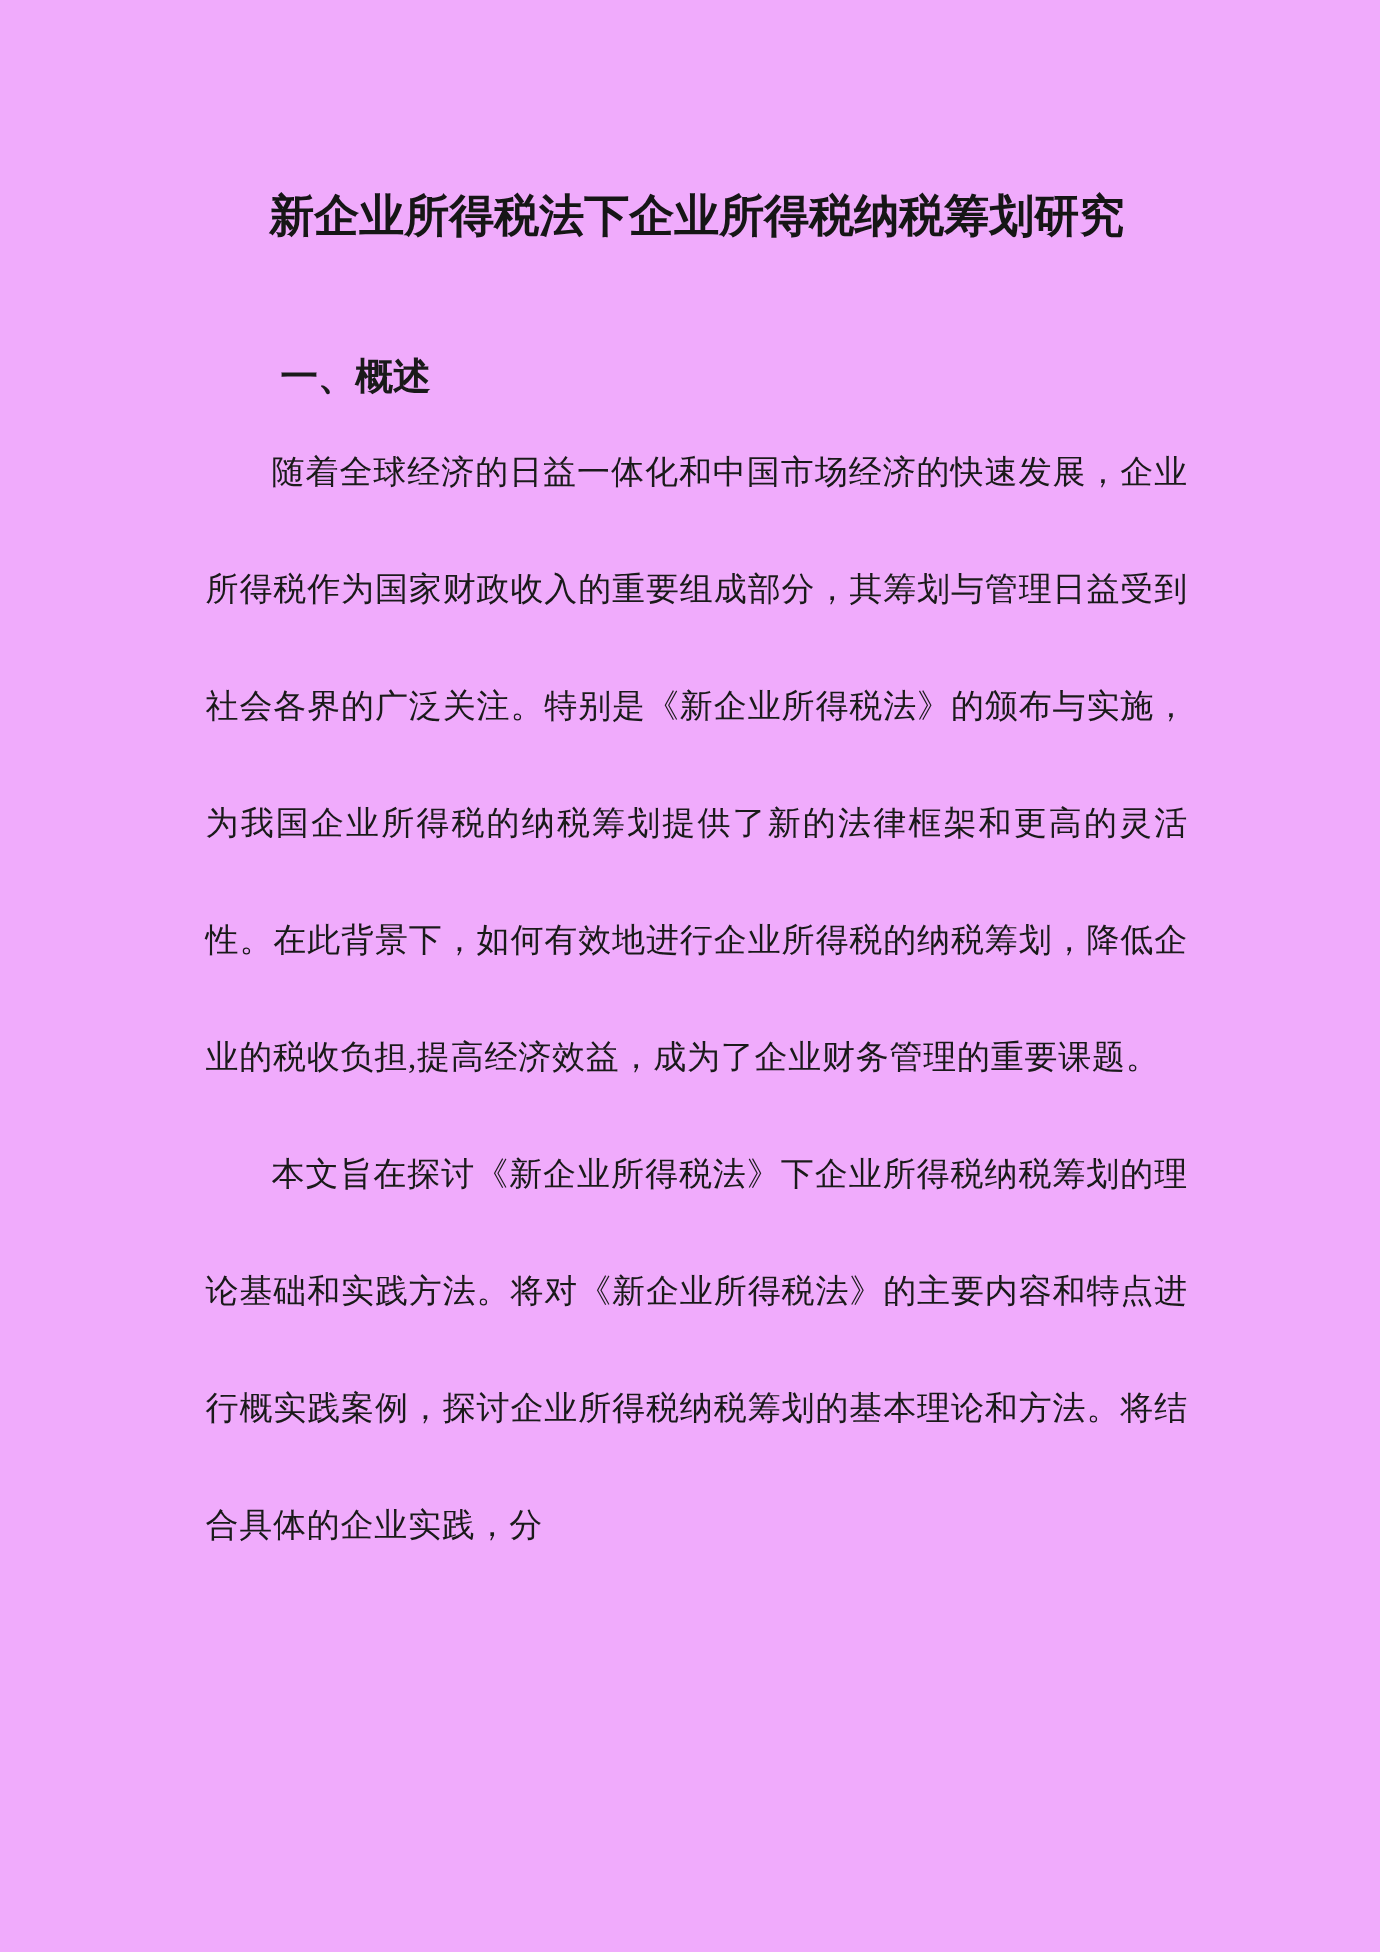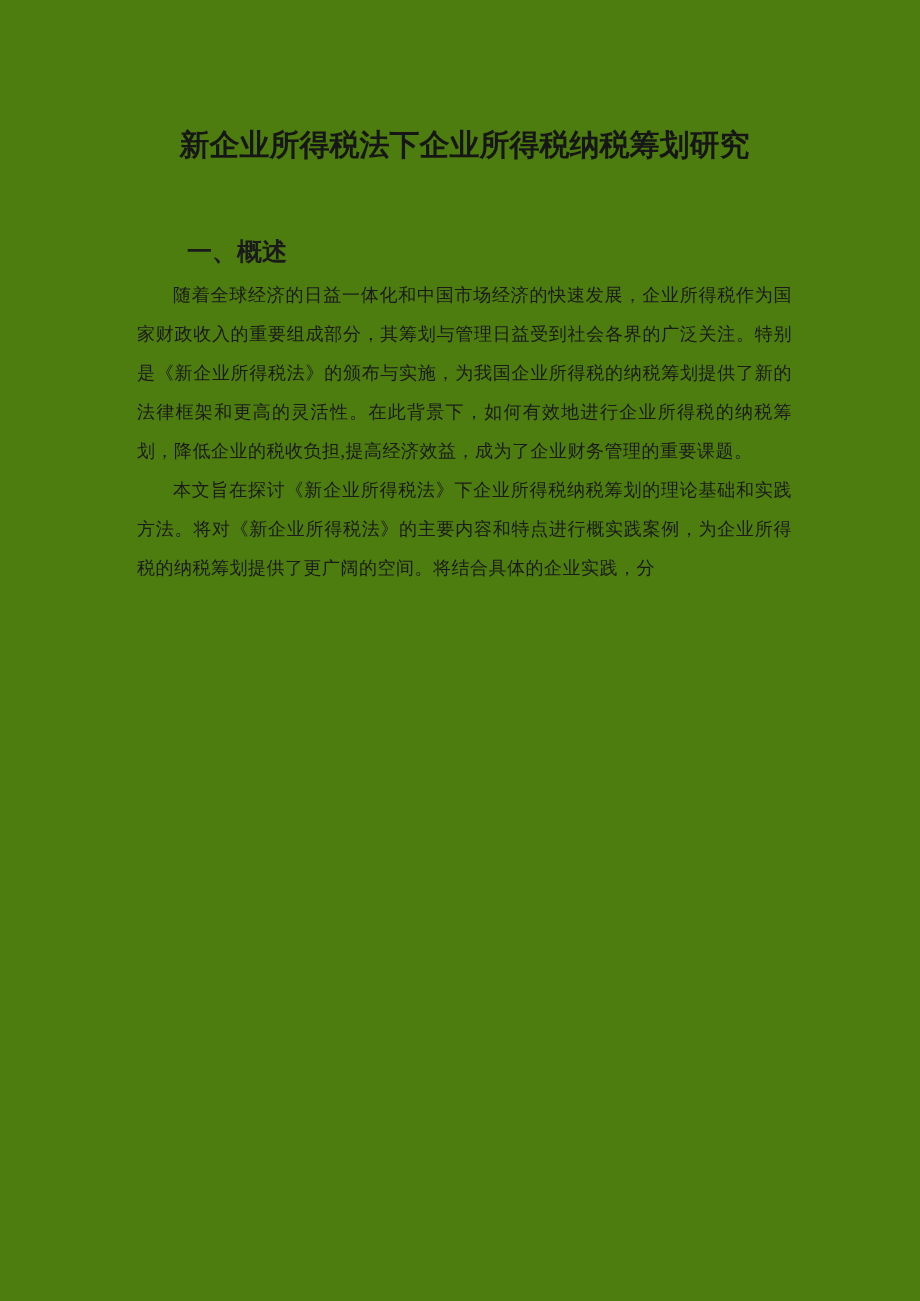--- a/index.html
+++ b/index.html
@@ -4,21 +4,21 @@
 <style>
   html, body {
     margin: 0;
     padding: 0;
     background: #ffffff;
   }
   .page {
     position: relative;
     width: 920px;
     height: 1301px;
-    background: #4d7c0f;
+    background: #f0abfc;
     overflow: hidden;
     box-sizing: border-box;
     padding: 0 128px 0 137px;
     font-family: "Liberation Serif", "DejaVu Serif", serif;
     color: #1a1a1a;
   }
   .doc-title {
     margin: 0;
     padding-top: 124px;
     font-size: 30px;
@@ -34,34 +34,34 @@
     line-height: 32px;
     font-weight: bold;
     text-indent: 2em;
     color: #1a1a1a;
   }
   .doc-body {
     margin-top: 8px;
   }
   .doc-body p {
     margin: 0;
-    font-size: 18px;
-    line-height: 39px;
+    font-size: 22px;
+    line-height: 78px;
     text-align: justify;
     text-indent: 2em;
     letter-spacing: 0.5px;
     color: #1a1a1a;
     word-break: break-all;
   }
 </style>
 </head>
 <body>
 
 <div class="page">
   <h1 class="doc-title">新企业所得税法下企业所得税纳税筹划研究</h1>
 
   <h2 class="section-heading">一、概述</h2>
 
   <div class="doc-body">
     <p>随着全球经济的日益一体化和中国市场经济的快速发展，企业所得税作为国家财政收入的重要组成部分，其筹划与管理日益受到社会各界的广泛关注。特别是《新企业所得税法》的颁布与实施，为我国企业所得税的纳税筹划提供了新的法律框架和更高的灵活性。在此背景下，如何有效地进行企业所得税的纳税筹划，降低企业的税收负担,提高经济效益，成为了企业财务管理的重要课题。</p>
-    <p>本文旨在探讨《新企业所得税法》下企业所得税纳税筹划的理论基础和实践方法。将对《新企业所得税法》的主要内容和特点进行概实践案例，为企业所得税的纳税筹划提供了更广阔的空间。将结合具体的企业实践，分</p>
+    <p>本文旨在探讨《新企业所得税法》下企业所得税纳税筹划的理论基础和实践方法。将对《新企业所得税法》的主要内容和特点进行概实践案例，探讨企业所得税纳税筹划的基本理论和方法。将结合具体的企业实践，分</p>
   </div>
 </div>
 
 </body></html>

